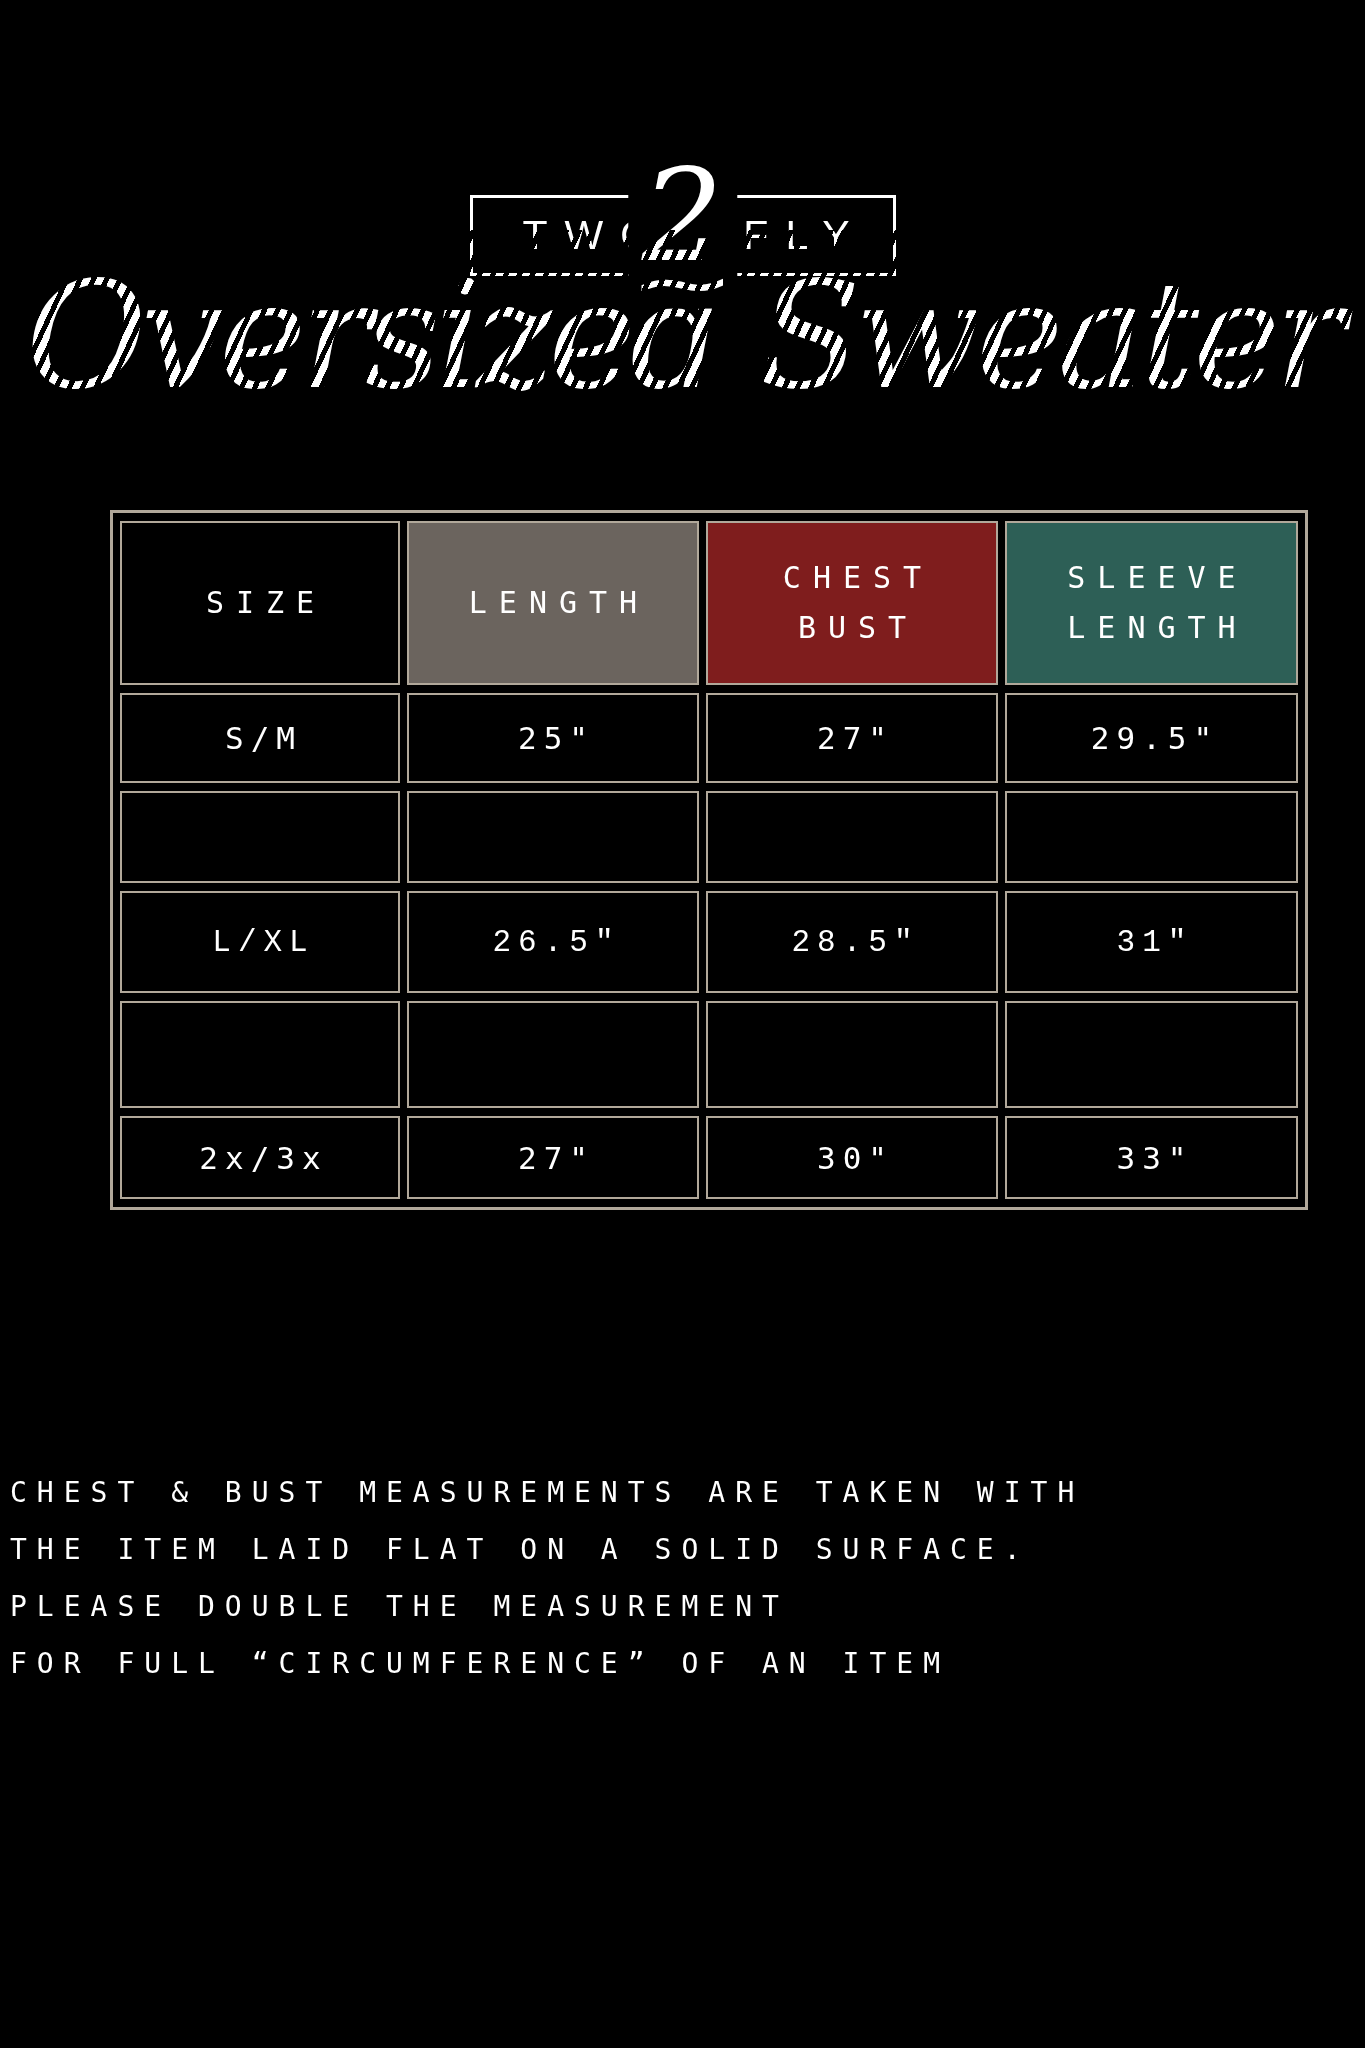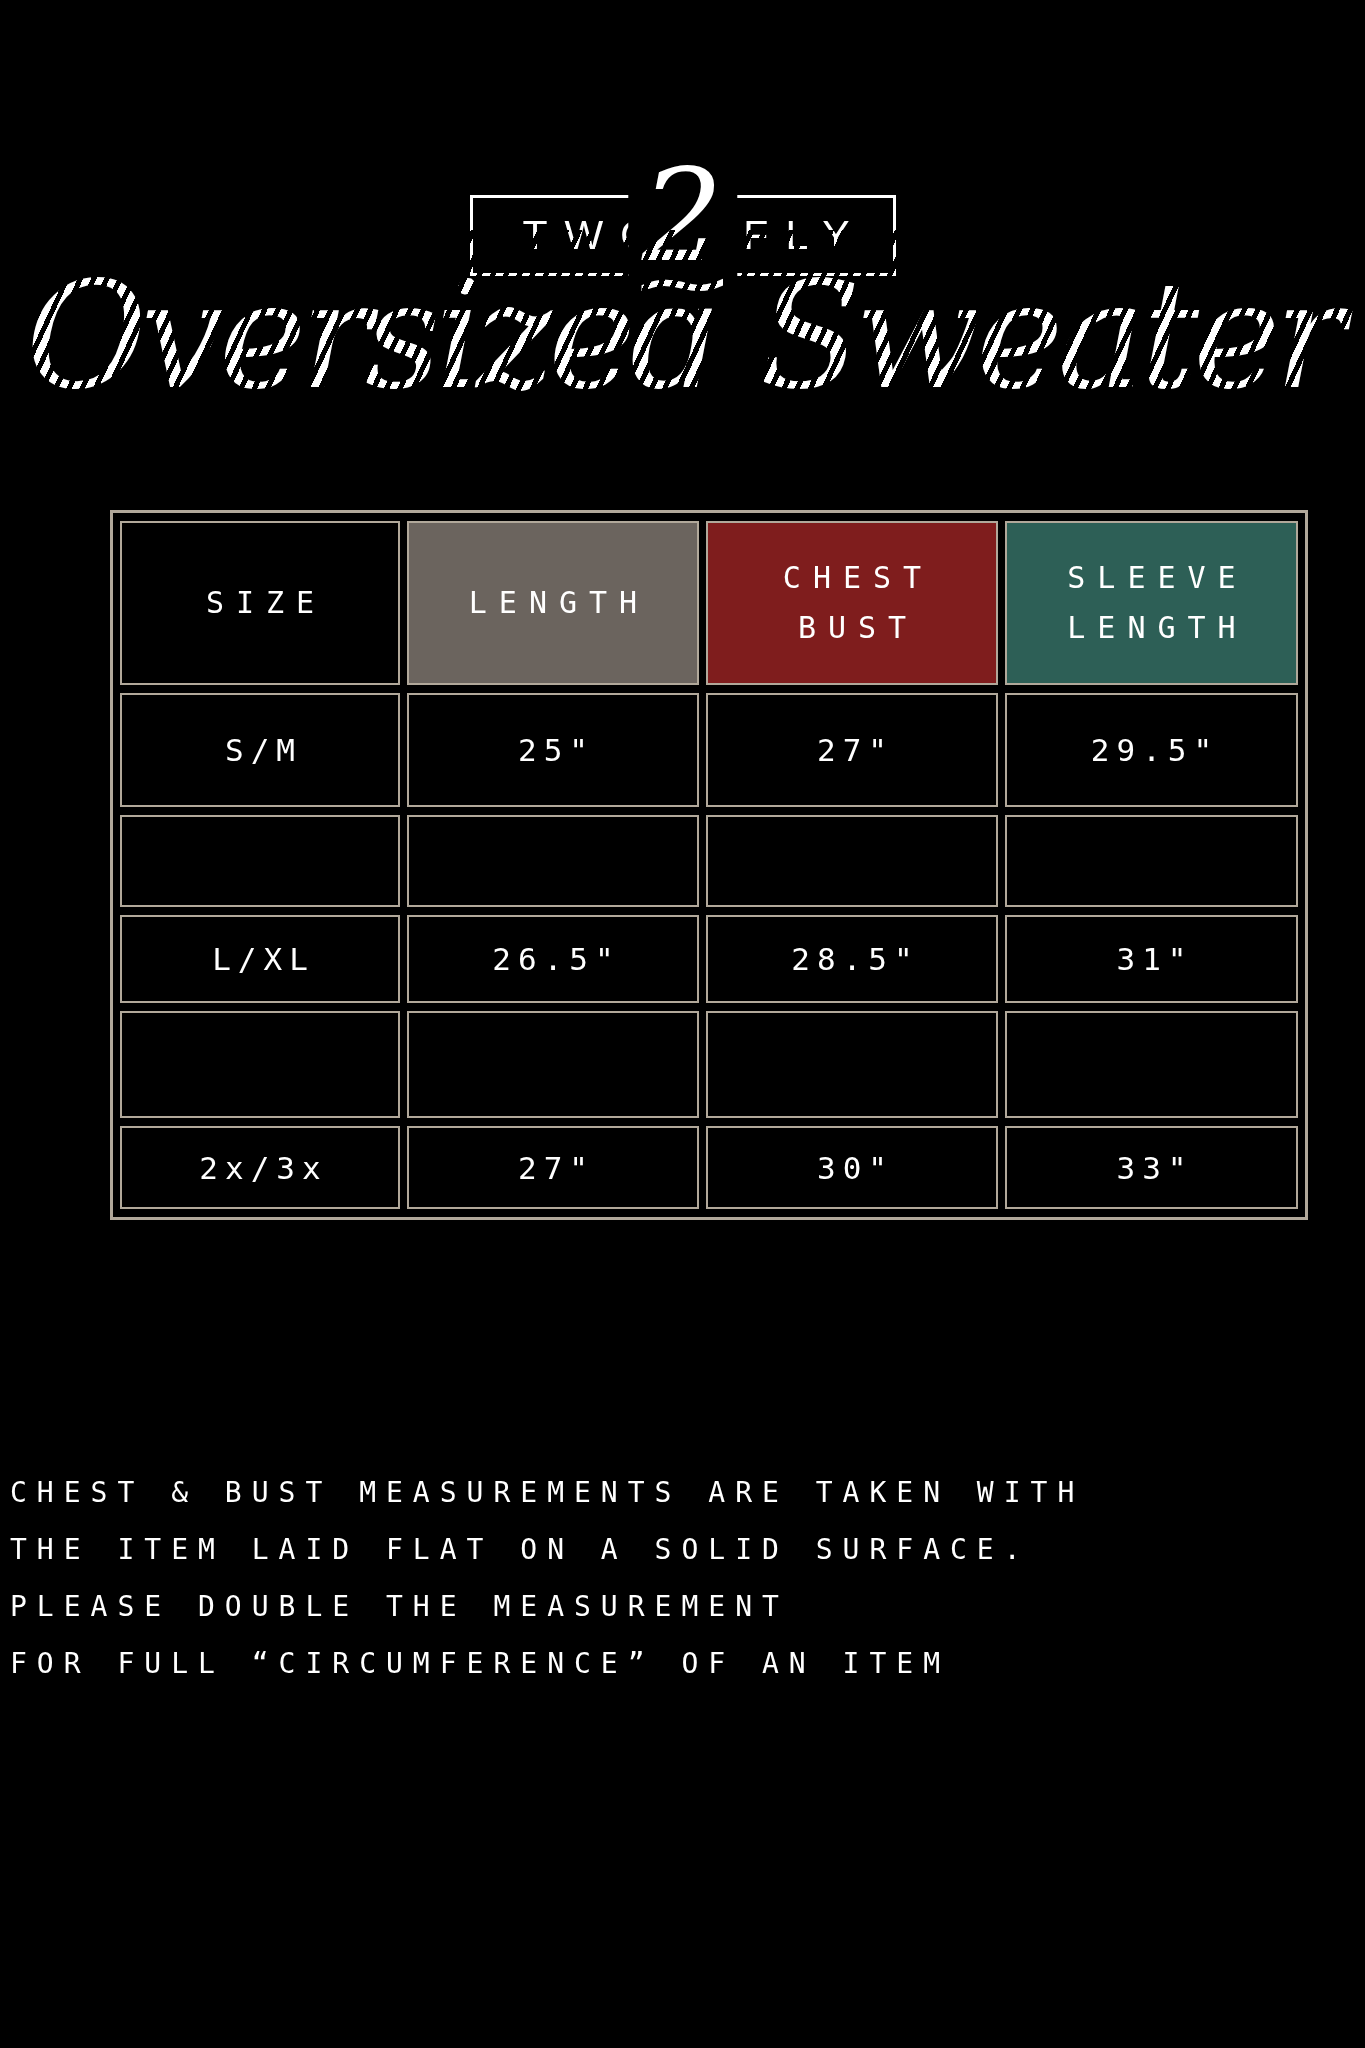--- a/index.html
+++ b/index.html
@@ -66,23 +66,23 @@
   table.size-table th,table.size-table td{
     box-sizing:border-box;
     border:2px solid var(--border,#b1a89a);
     text-align:center;vertical-align:middle;
     color:var(--text,#fff);
     background:#000;
     font-weight:normal;
     overflow:hidden;
   }
   .rh-header{height:164px;}
-  .rh-sm{height:114px;}
+  .rh-sm{height:90px;}
   .rh-sp1{height:92px;}
-  .rh-lxl{height:88px;}
+  .rh-lxl{height:102px;font-family:Liberation Mono, monospace;}
   .rh-sp2{height:107px;}
   .rh-2x3x{height:83px;padding-left:8px;}
   .rh-footer{height:129px;}
   th .hl{
     display:block;
     font-size:30px;letter-spacing:12px;text-indent:12px;
     line-height:50px;font-weight:normal;
   }
   td.val{font-size:31px;letter-spacing:7px;text-indent:7px;}
   td.footer-cell{font-size:29px;letter-spacing:11px;text-indent:11px;}

